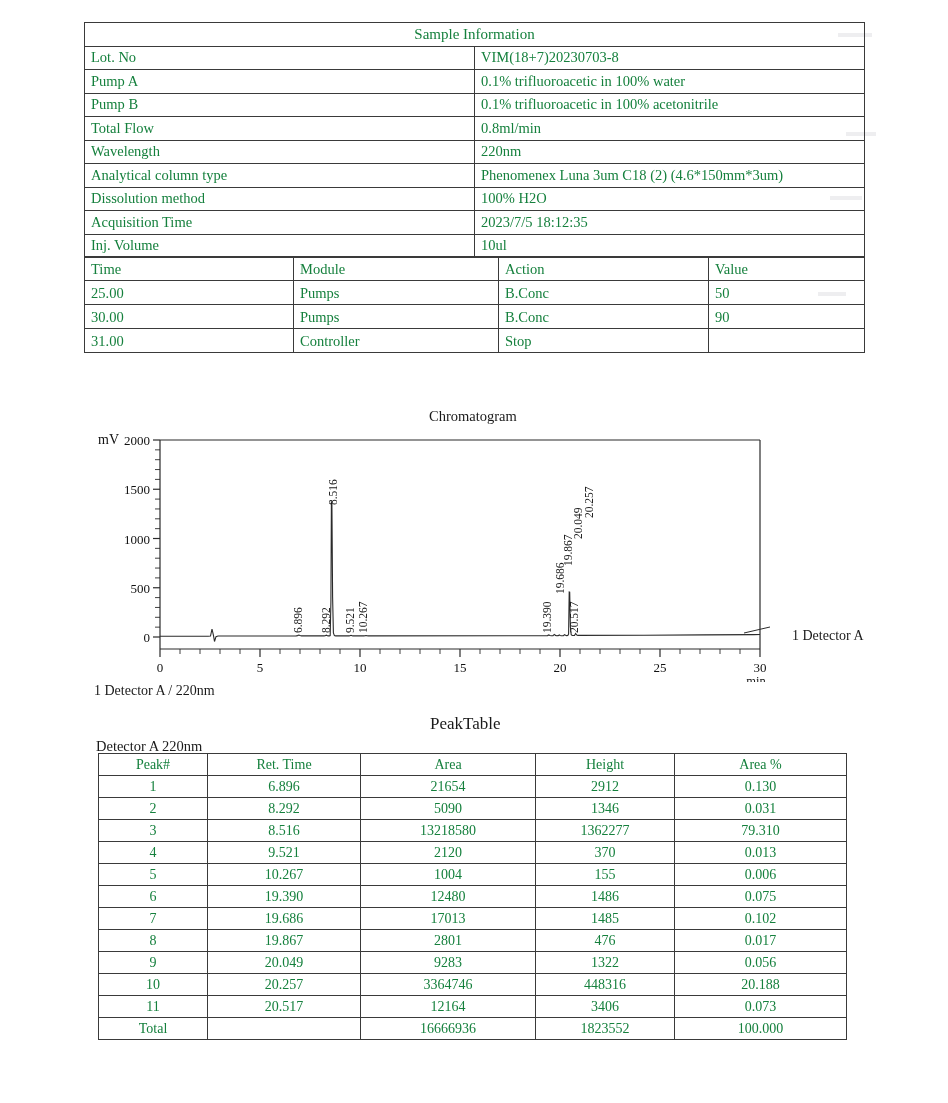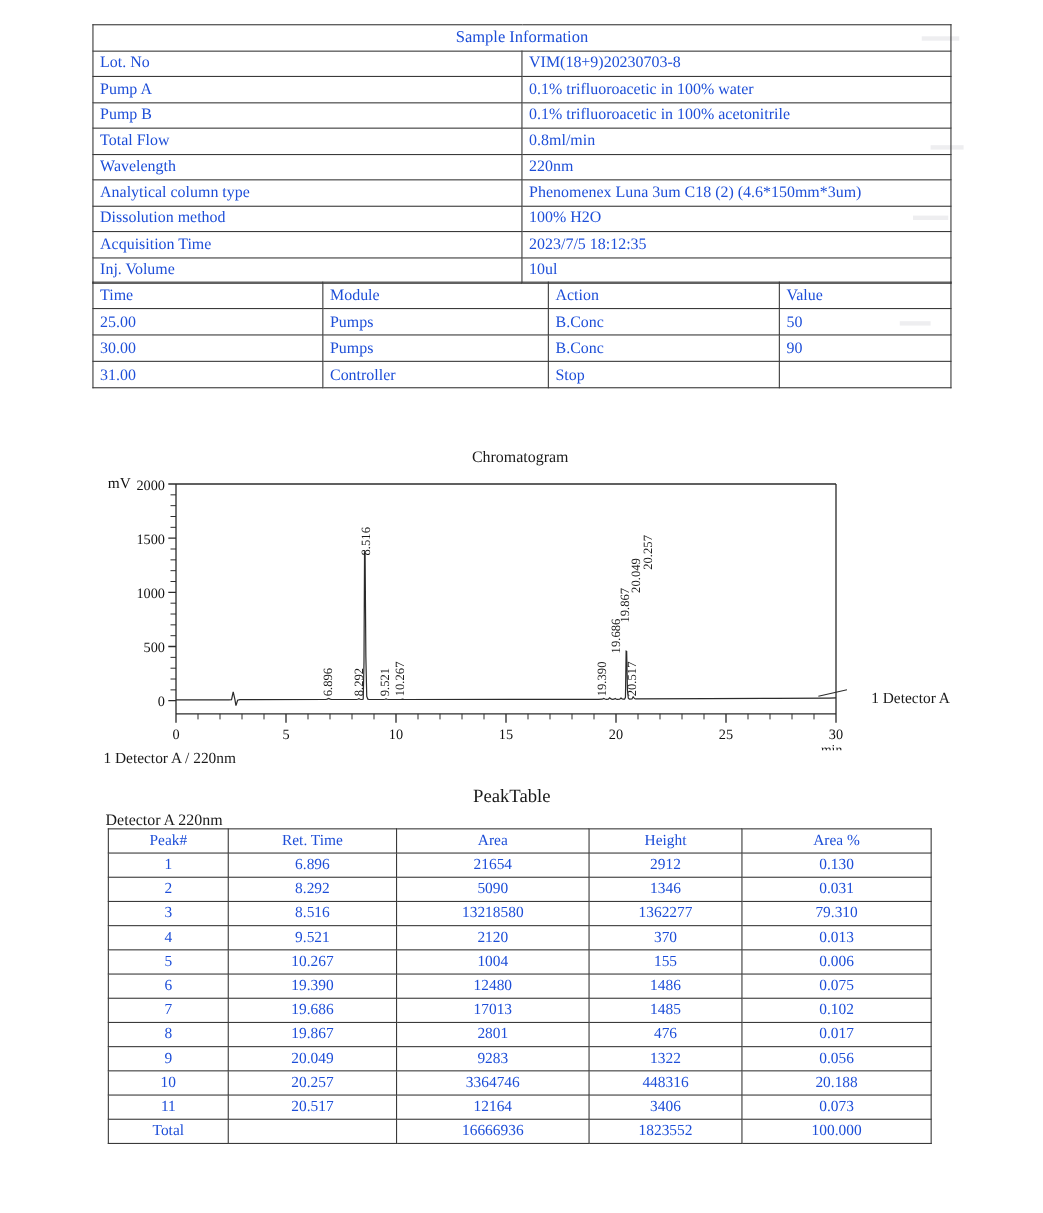--- a/index.html
+++ b/index.html
@@ -15,21 +15,21 @@
     font-family: "Liberation Serif", "DejaVu Serif", serif;
     color: #1a1a1a;
     overflow: hidden;
   }
 
   
   .doc-table {
     border-collapse: collapse;
     table-layout: fixed;
     font-size: 14.5px;
-    color: #1d4ed8;
+    color: #15803d;
   }
   .doc-table td, .doc-table th {
     border: 1px solid #3a3a3a;
     padding: 2px 6px;
     font-weight: normal;
     vertical-align: middle;
     white-space: nowrap;
     overflow: hidden;
   }
 
@@ -139,21 +139,21 @@
 <div class="smudge" style="left:830px;top:196px;width:32px;height:4px;"></div>
 <div class="smudge" style="left:818px;top:292px;width:28px;height:4px;"></div>
 
 <table id="sample-info-table" class="doc-table">
   <tbody id="sample-info-body">
       <tr>
         <td colspan="2" class="title-cell">Sample Information</td>
       </tr>
       <tr>
         <td class="label-cell">Lot. No</td>
-        <td>VIM(18+9)20230703-8</td>
+        <td>VIM(18+7)20230703-8</td>
       </tr>
       <tr>
         <td class="label-cell">Pump A</td>
         <td>0.1% trifluoroacetic in 100% water</td>
       </tr>
       <tr>
         <td class="label-cell">Pump B</td>
         <td>0.1% trifluoroacetic in 100% acetonitrile</td>
       </tr>
       <tr>

